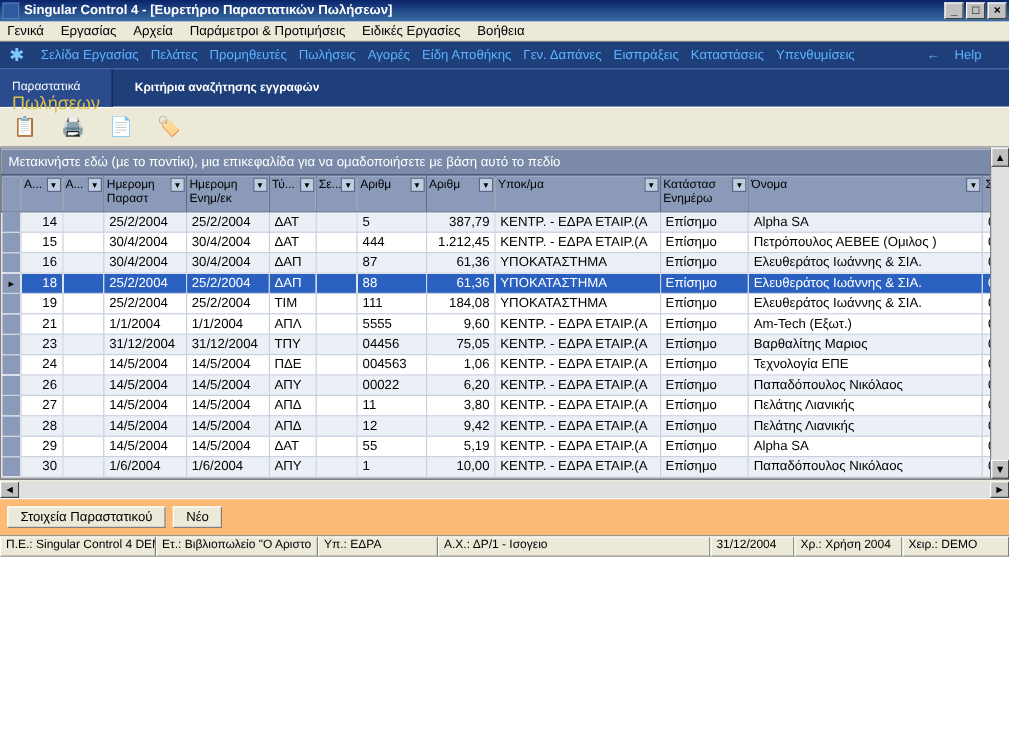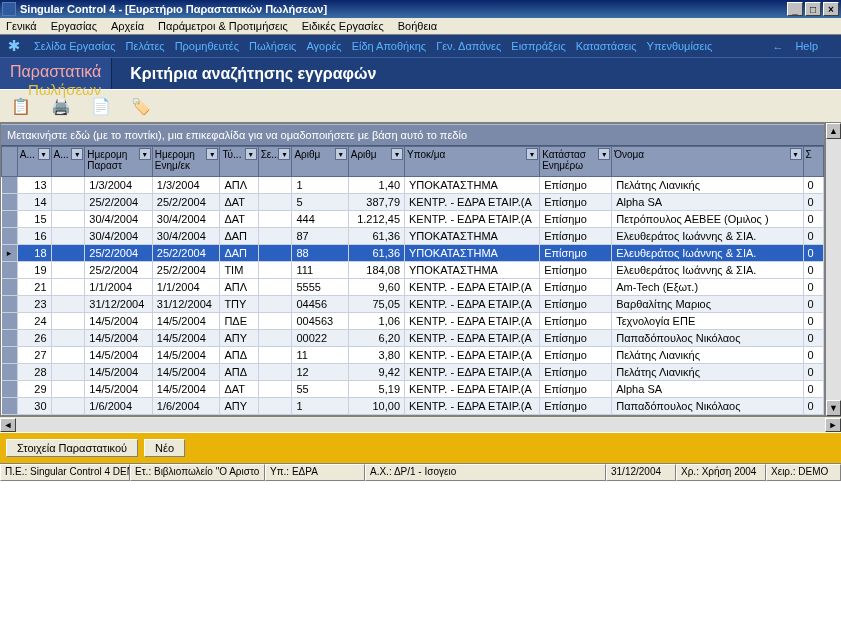--- a/index.html
+++ b/index.html
@@ -81,26 +81,26 @@
   }
   .section-header .left-tab {
     background: #2a4c8f;
     padding: 4px 10px 2px 10px;
     height: 100%;
     display: flex;
     flex-direction: column;
     justify-content: center;
     border-right: 1px solid #10254f;
   }
-  .section-header .left-tab .yellow { color: #fca5a5; font-size: 16px; margin-top: 12px; }
+  .section-header .left-tab .yellow { color: #ffffff; font-size: 10px; margin-top: 12px; }
   .section-header .left-tab .sub { color: #e0c040; font-size: 15px; text-align: right; }
   .section-header .title {
     padding-left: 18px;
     font-weight: bold;
-    font-size: 16px;
+    font-size: 10px;
   }
   
   .toolbar {
     background: #ece9d8;
     border-top: 1px solid #fff;
     border-bottom: 1px solid #808080;
     padding: 4px 8px;
     display: flex;
     gap: 14px;
     align-items: center;
@@ -191,21 +191,21 @@
     border: 1px solid #fff;
     border-right-color: #404040;
     border-bottom-color: #404040;
     display: flex; align-items: center; justify-content: center;
     font-size: 9px;
   }
   .hscroll .track { flex: 1; background: #e0e0e0; height: 14px; }
   
   .bottom-buttons {
     padding: 6px;
-    background: #eab308;
+    background: #fdba74;
     display: flex;
     gap: 6px;
     border-top: 1px solid #fff;
   }
   .bottom-buttons button {
     font-family: Tahoma, Arial;
     font-size: 11px;
     padding: 2px 10px;
     background: #ece9d8;
     border: 1px solid #808080;
@@ -240,21 +240,21 @@
   .vscroll .arrow {
     height: 16px;
     background: #c0c0c0;
     border: 1px solid #fff;
     border-right-color: #404040;
     border-bottom-color: #404040;
     display: flex; align-items: center; justify-content: center;
     font-size: 9px;
   }
   .vscroll .track { flex: 1; }
-  .grid-outer { position: relative; padding-right: 16px; }
+  .grid-outer { position: relative; padding-right: 0; }
 </style>
 </head>
 <body>
 
 <div class="titlebar">
   <div class="title-icon"></div>
   <span>Singular Control 4 - [Ευρετήριο Παραστατικών Πωλήσεων]</span>
   <div class="spacer"></div>
   <div class="winbtn">_</div>
   <div class="winbtn">□</div>
@@ -332,35 +332,20 @@
           <th><span>Σε...</span><div class="dd">▾</div></th>
           <th><span>Αριθμ</span><div class="dd">▾</div></th>
           <th><span>Αριθμ</span><div class="dd">▾</div></th>
           <th><span>Υποκ/μα</span><div class="dd">▾</div></th>
           <th><span>Κατάστασ Ενημέρω</span><div class="dd">▾</div></th>
           <th><span>Όνομα</span><div class="dd">▾</div></th>
           <th><span>Σ</span></th>
         </tr>
       </thead>
       <tbody id="grid-body">
-          <tr class="even">
-            <td class="row-indicator"></td>
-            <td class="num">13</td>
-            <td></td>
-            <td>1/3/2004</td>
-            <td>1/3/2004</td>
-            <td>ΑΠΛ</td>
-            <td></td>
-            <td>1</td>
-            <td class="num">1,40</td>
-            <td>ΥΠΟΚΑΤΑΣΤΗΜΑ</td>
-            <td>Επίσημο</td>
-            <td>Πελάτης Λιανικής</td>
-            <td>0</td>
-          </tr>
           <tr class="alt">
             <td class="row-indicator"></td>
             <td class="num">14</td>
             <td></td>
             <td>25/2/2004</td>
             <td>25/2/2004</td>
             <td>ΔΑΤ</td>
             <td></td>
             <td>5</td>
             <td class="num">387,79</td>
@@ -570,14 +555,14 @@
   <button>Νέο</button>
 </div>
 
 <div class="statusbar">
   <div class="cell" style="width:130px">Π.Ε.: Singular Control 4 DEM</div>
   <div class="cell" style="width:135px">Ετ.: Βιβλιοπωλείο "Ο Αριστο</div>
   <div class="cell" style="width:100px">Υπ.: ΕΔΡΑ</div>
   <div class="cell" style="flex:1">Α.Χ.: ΔΡ/1 - Ισογειο</div>
   <div class="cell" style="width:70px">31/12/2004</div>
   <div class="cell" style="width:90px">Χρ.: Χρήση 2004</div>
-  <div class="cell" style="width:75px">Χειρ.: DEMO</div>
+  <div class="cell" style="width:89px">Χειρ.: DEMO</div>
 </div>
 
 </body></html>

